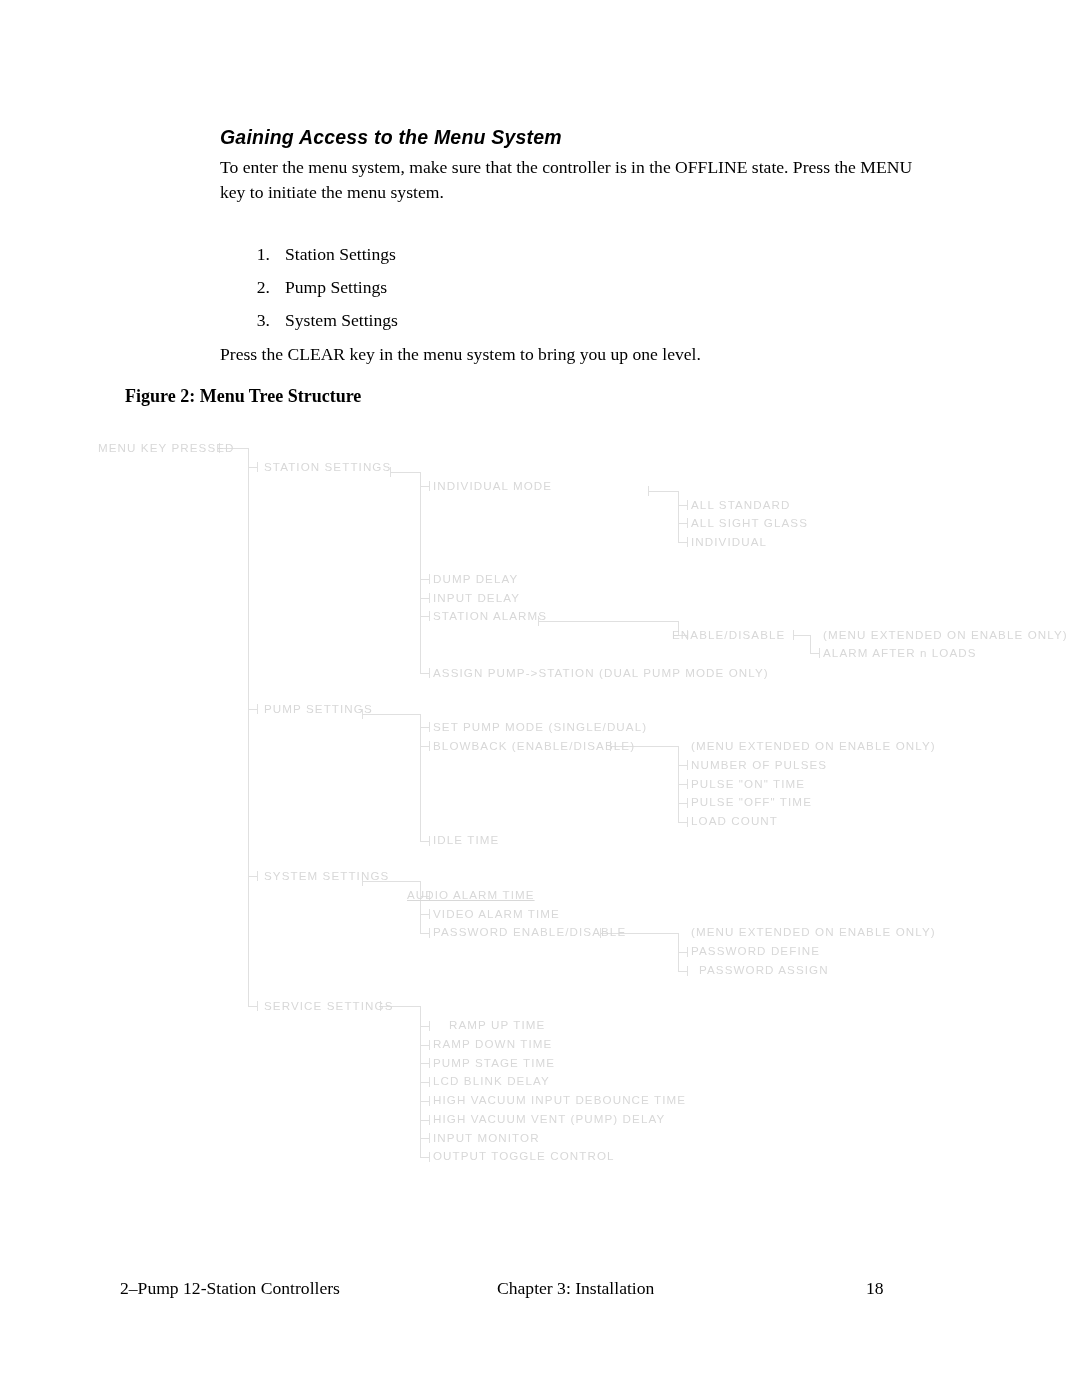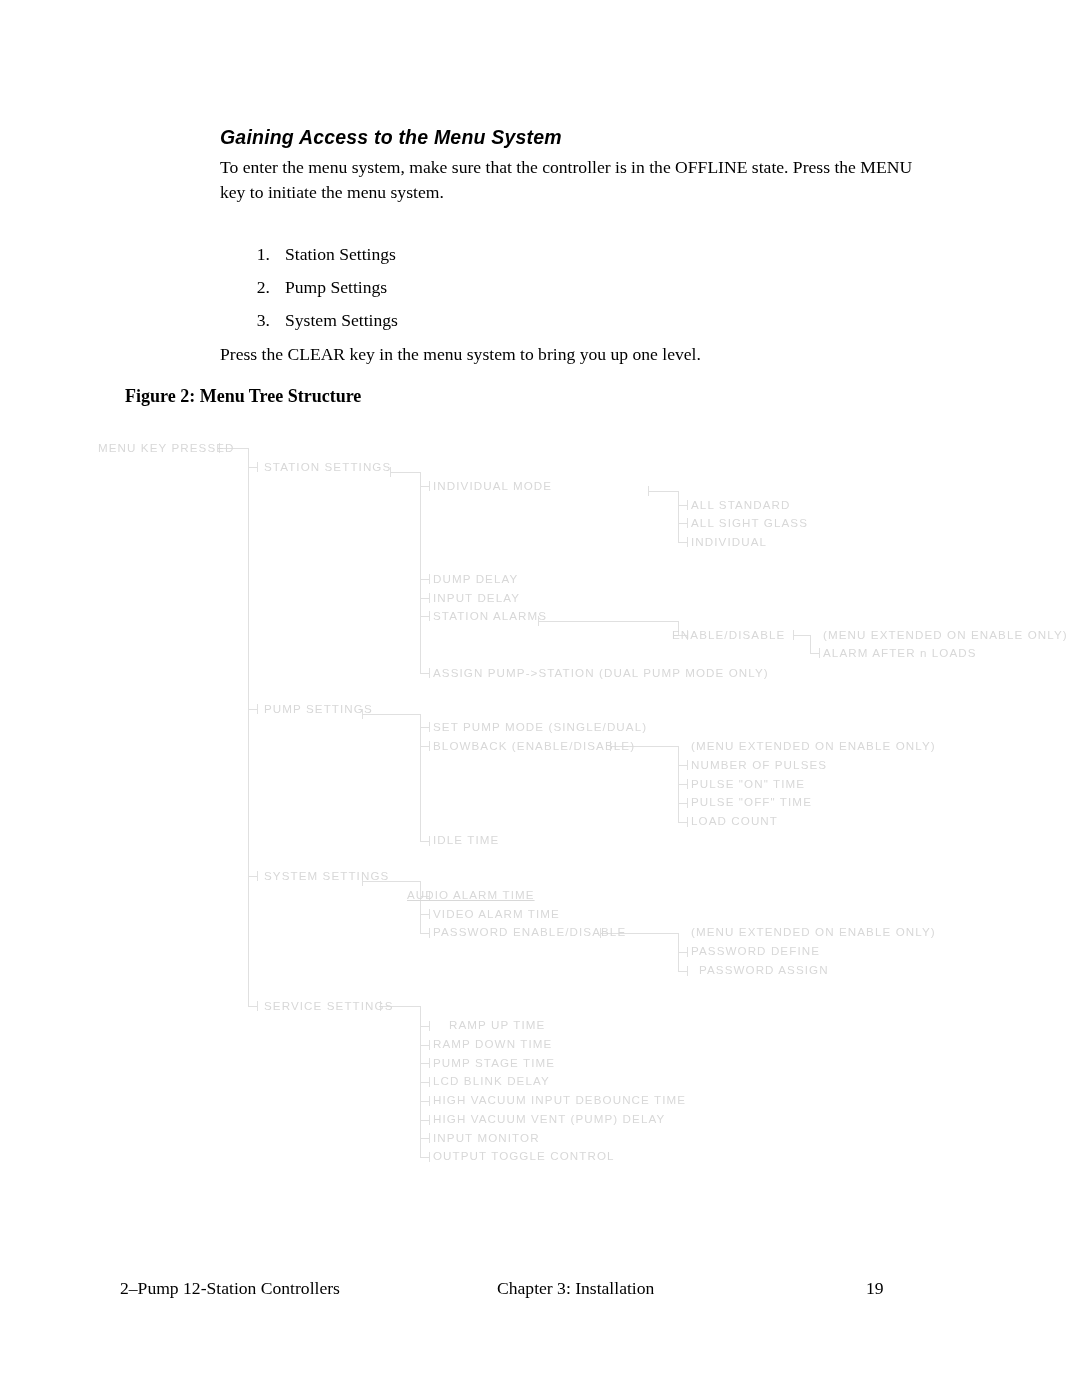--- a/index.html
+++ b/index.html
@@ -211,16 +211,16 @@
     <div class="tnode" style="left:433px;top:645px;">LCD BLINK DELAY</div>
     <div class="tnode" style="left:433px;top:664px;">HIGH VACUUM INPUT DEBOUNCE TIME</div>
     <div class="tnode" style="left:433px;top:683px;">HIGH VACUUM VENT (PUMP) DELAY</div>
     <div class="tnode" style="left:433px;top:702px;">INPUT MONITOR</div>
     <div class="tnode" style="left:433px;top:720px;">OUTPUT TOGGLE CONTROL</div>
   </div>
 
   <div class="footer">
     <span class="f-left">2–Pump 12-Station Controllers</span>
     <span class="f-mid">Chapter 3:  Installation</span>
-    <span class="f-right">19</span>
+    <span class="f-right">18</span>
   </div>
 
 </div>
 
 </body></html>

